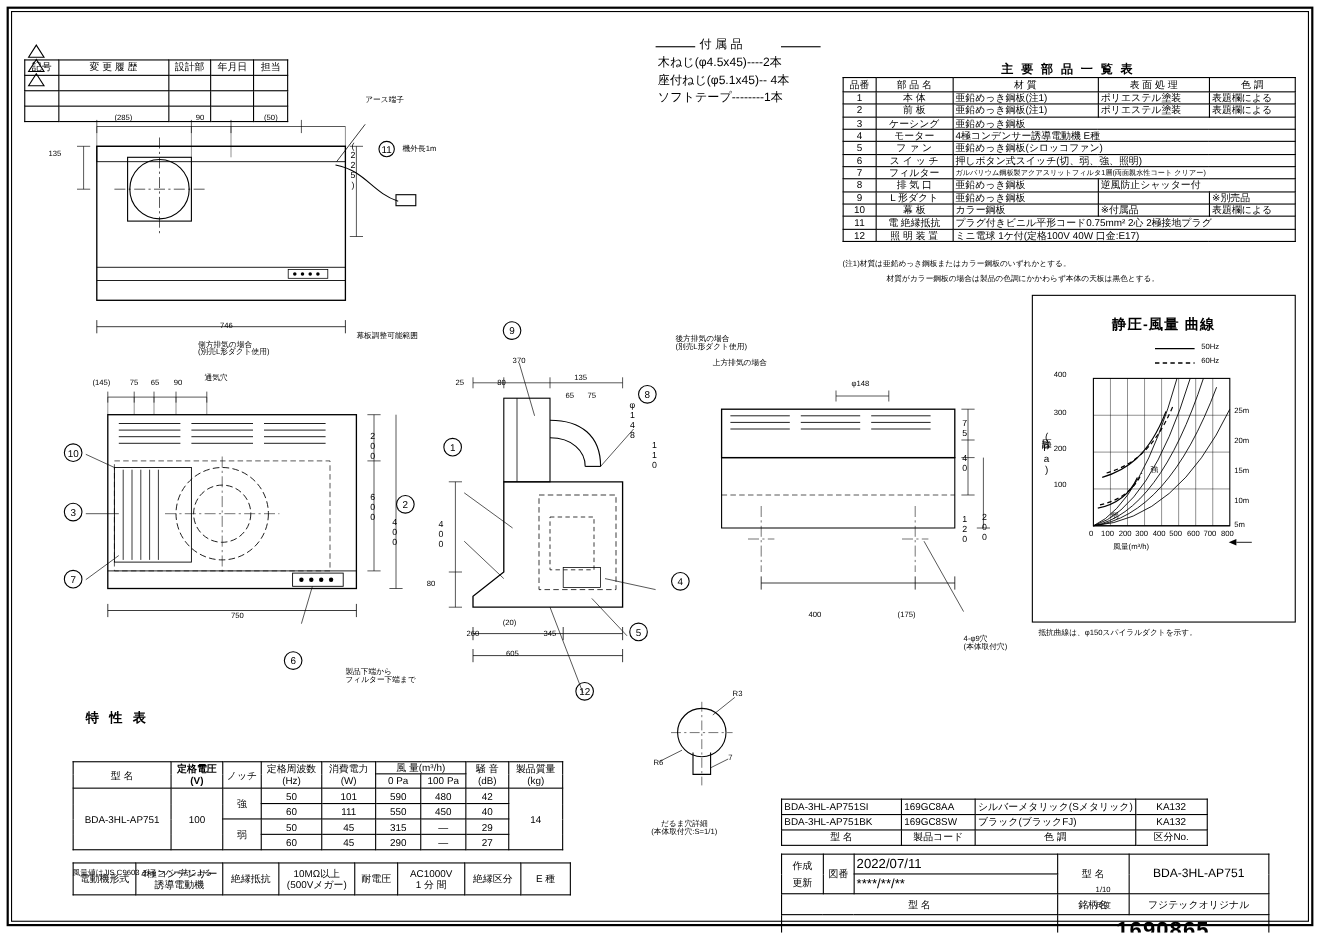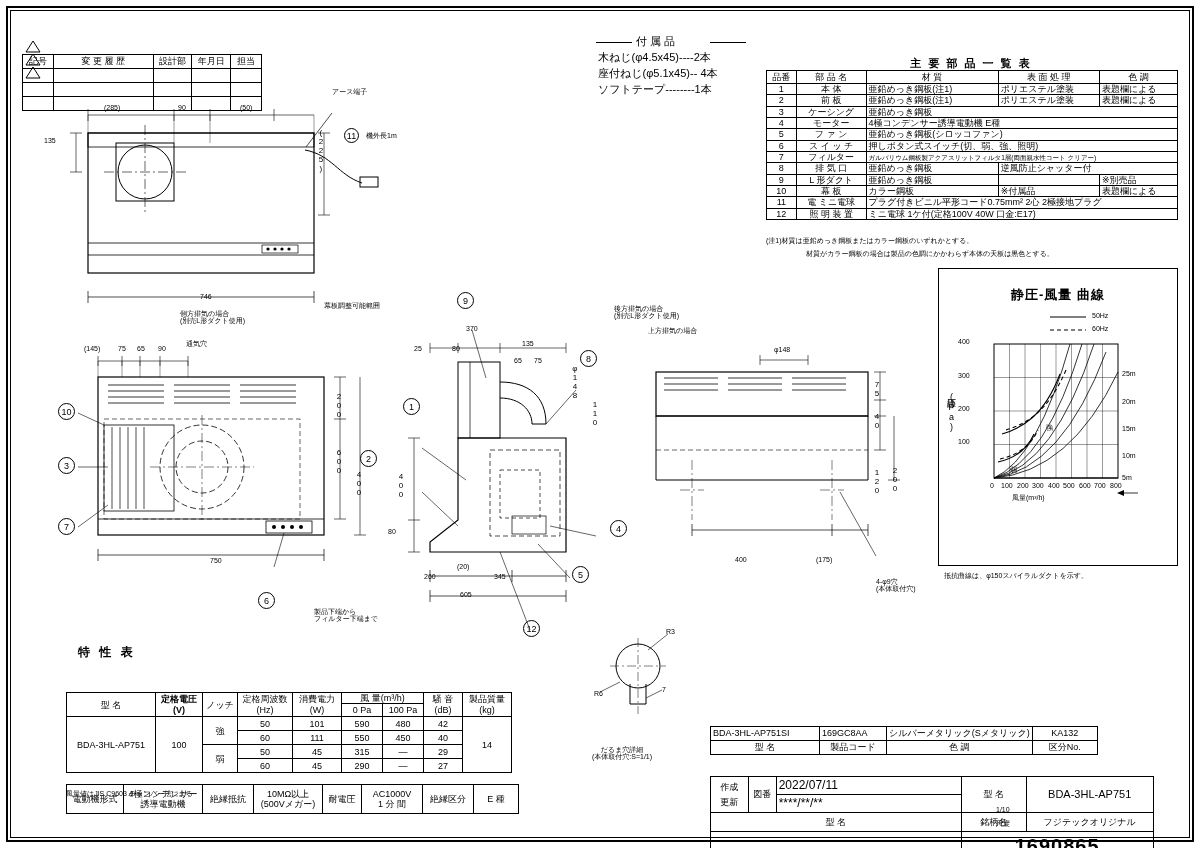--- a/index.html
+++ b/index.html
@@ -141,21 +141,21 @@
         </tr>
     <tr>
           <td class="c xs">10</td>
           <td class="c xs">幕 板</td>
           <td class="l xs">カラー鋼板</td>
           <td class="l xs">※付属品</td>
           <td class="l xs">表題欄による</td>
         </tr>
     <tr>
           <td class="c xs">11</td>
-          <td class="c xs">電 ミニ電球</td>
+          <td class="c xs">電 絶縁抵抗</td>
           <td class="l xs" colspan="3">プラグ付きビニル平形コード0.75mm² 2心 2極接地プラグ</td>
         </tr>
     <tr>
           <td class="c xs">12</td>
           <td class="c xs">照 明 装 置</td>
           <td class="l xs" colspan="3">ミニ電球  1ケ付(定格100V  40W  口金:E17)</td>
         </tr>
   </tbody>
     </table>
   <div class="t xs" style="left:766px;top:237px;">(注1)材質は亜鉛めっき鋼板またはカラー鋼板のいずれかとする。</div>
@@ -595,20 +595,26 @@
 
   <table class="g" id="modeltbl" style="left:710px;top:698px;">
     <tbody>
         <tr>
       <td class="l xs" style="width:104px;height:13px;">BDA-3HL-AP751SI</td>
       <td class="l xs" style="width:62px;">169GC8AA</td>
       <td class="l xs" style="width:138px;">シルバーメタリック(Sメタリック)</td>
       <td class="c xs" style="width:60px;">KA132</td>
     </tr>
     <tr>
+      <td class="l xs" style="height:13px;">BDA-3HL-AP751BK</td>
+      <td class="l xs">169GC8SW</td>
+      <td class="l xs">ブラック(ブラックFJ)</td>
+      <td class="c xs">KA132</td>
+    </tr>
+    <tr>
       <td class="c xs" style="height:13px;">型  名</td>
       <td class="c xs">製品コード</td>
       <td class="c xs">色  調</td>
       <td class="c xs">区分No.</td>
     </tr>
   </tbody>
     </table>
 
   <table class="g" id="titleblk" style="left:710px;top:748px;">
     <tbody>

